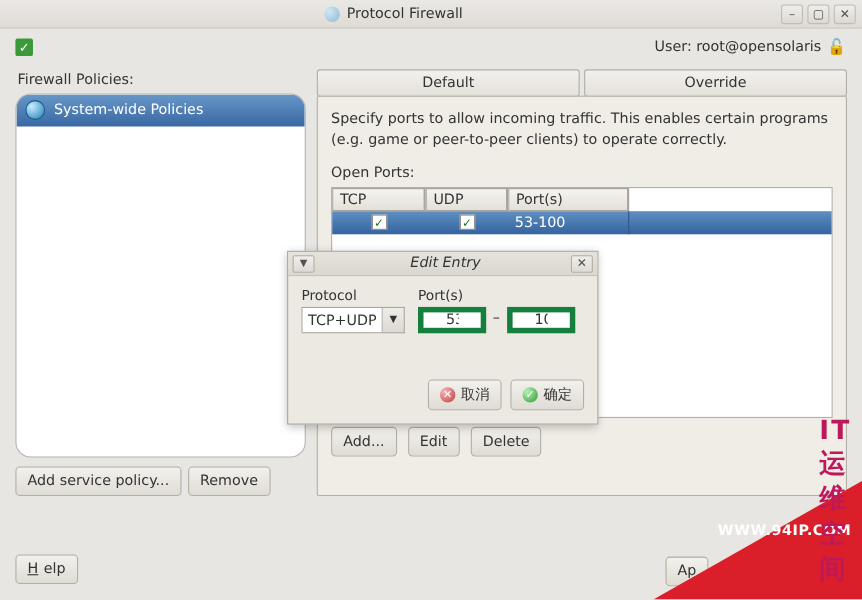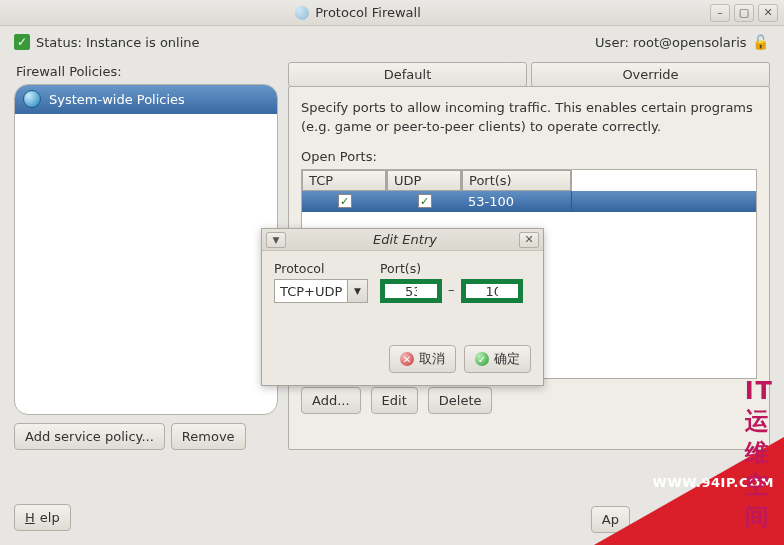--- a/index.html
+++ b/index.html
@@ -77,41 +77,40 @@
 
 
 .bottom-bar { position: absolute; left: 0; right: 0; bottom: 0; padding: 0 14px 14px 14px; display: flex; justify-content: space-between; align-items: flex-end; }
 .help-u { text-decoration: underline; }
 
 
 .watermark { position: absolute; right: 0; bottom: 0; }
 .wm-tri { position: absolute; right: 0; bottom: 0; width: 0; height: 0; border-left: 190px solid transparent; border-bottom: 108px solid #da1f2a; }
 .wm-url { position: absolute; right: 10px; bottom: 55px; color: #fff; font-weight: bold; font-size: 13px; letter-spacing: 0.5px; transform: rotate(0deg); }
 .wm-txt { position: absolute; right: 10px; bottom: 12px; color: #be185d; font-weight: bold; font-size: 24px; letter-spacing: 2px; }
-.apply-stub { position: absolute; right: 154px; bottom: 12px; }
+.apply-stub { position: absolute; right: 140px; bottom: 12px; }
 </style>
 </head>
 <body>
 
 <div class="titlebar">
   <div class="title-center">
     <span class="globe"></span>
     <span>Protocol Firewall</span>
   </div>
   <div class="win-controls">
     <div class="win-btn">–</div>
     <div class="win-btn">▢</div>
     <div class="win-btn">✕</div>
   </div>
 </div>
 
 <div class="status-row">
   <div class="status-left">
     <span class="check">✓</span>
-    <span>Status: Instance is online</span>
   </div>
   <div class="status-right">
     <span>User: root@opensolaris</span>
     <span class="lock-icon">🔓</span>
   </div>
 </div>
 
 <div class="main">
 
   <div class="left-col">

